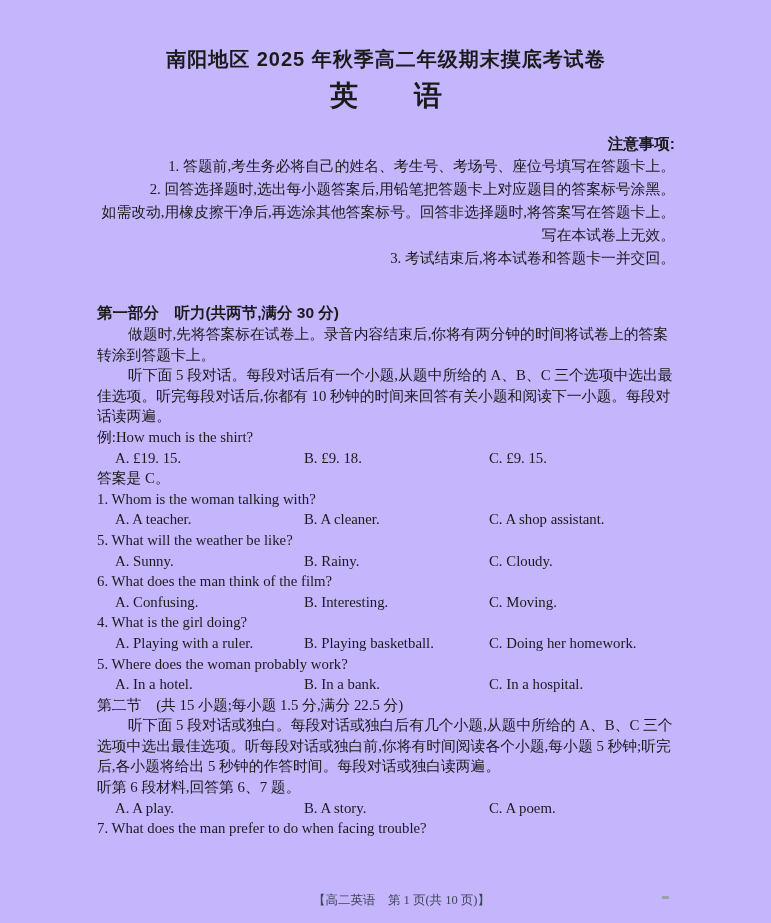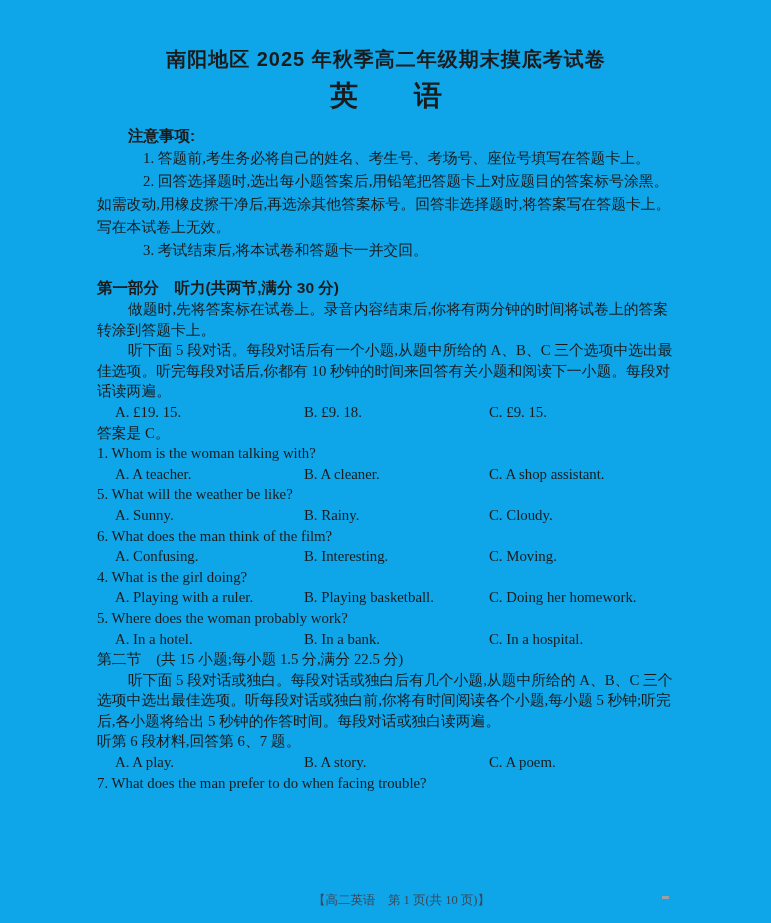--- a/index.html
+++ b/index.html
@@ -1,21 +1,21 @@
 <!DOCTYPE html>
 <html><head>
 <meta charset="utf-8">
 <style>
   html, body { margin: 0; padding: 0; background: #e8e8e8; }
   .page {
     position: relative;
     width: 771px;
     height: 923px;
     margin: 0 auto;
-    background: #0ea5e9;
+    background: #c4b5fd;
     overflow: hidden;
     box-sizing: border-box;
     padding: 46px 96px 0 97px;
     font-family: "Liberation Serif", "DejaVu Serif", serif;
     color: #1b1b1b;
     font-size: 14.8px;
   }
   .exam-title {
     margin: 0;
     text-align: center;
@@ -26,39 +26,39 @@
     letter-spacing: 1px;
   }
   .subject-title {
     margin: 8px 0 0 0;
     text-align: center;
     font-family: "Liberation Sans", "DejaVu Sans", sans-serif;
     font-size: 28px;
     font-weight: bold;
     line-height: 32px;
   }
-  .notice { margin-top: 12px; }
+  .notice { margin-top: 20px; text-align: right; }
   .notice-heading {
     font-family: "Liberation Sans", "DejaVu Sans", sans-serif;
     font-weight: bold;
     font-size: 15.5px;
     line-height: 23px;
     margin-left: 31px;
   }
   .notice p {
     margin: 0;
     line-height: 23px;
     text-indent: 46px;
   }
   .part-heading {
     font-family: "Liberation Sans", "DejaVu Sans", sans-serif;
     font-weight: bold;
     font-size: 15.5px;
     line-height: 22px;
-    margin-top: 15px;
+    margin-top: 32px;
   }
   .para {
     margin: 0;
     line-height: 20.6px;
     text-indent: 31px;
   }
   .line {
     margin: 0;
     line-height: 20.6px;
   }
@@ -103,20 +103,21 @@
     <p>1. 答题前,考生务必将自己的姓名、考生号、考场号、座位号填写在答题卡上。</p>
     <p>2. 回答选择题时,选出每小题答案后,用铅笔把答题卡上对应题目的答案标号涂黑。如需改动,用橡皮擦干净后,再选涂其他答案标号。回答非选择题时,将答案写在答题卡上。写在本试卷上无效。</p>
     <p>3. 考试结束后,将本试卷和答题卡一并交回。</p>
   </div>
 
   <div class="part-heading">第一部分　听力(共两节,满分 30 分)</div>
   <p class="para">做题时,先将答案标在试卷上。录音内容结束后,你将有两分钟的时间将试卷上的答案转涂到答题卡上。</p>
 
   <p class="para">听下面 5 段对话。每段对话后有一个小题,从题中所给的 A、B、C 三个选项中选出最佳选项。听完每段对话后,你都有 10 秒钟的时间来回答有关小题和阅读下一小题。每段对话读两遍。</p>
 
+  <div class="line">例:How much is the shirt?</div>
   <div class="opts">
     <span class="col-a">A. £19. 15.</span>
     <span class="col-b">B. £9. 18.</span>
     <span class="col-c">C. £9. 15.</span>
   </div>
   <div class="line">答案是 C。</div>
 
   <div class="line">1. Whom is the woman talking with?</div>
   <div class="opts">
     <span class="col-a">A. A teacher.</span>

